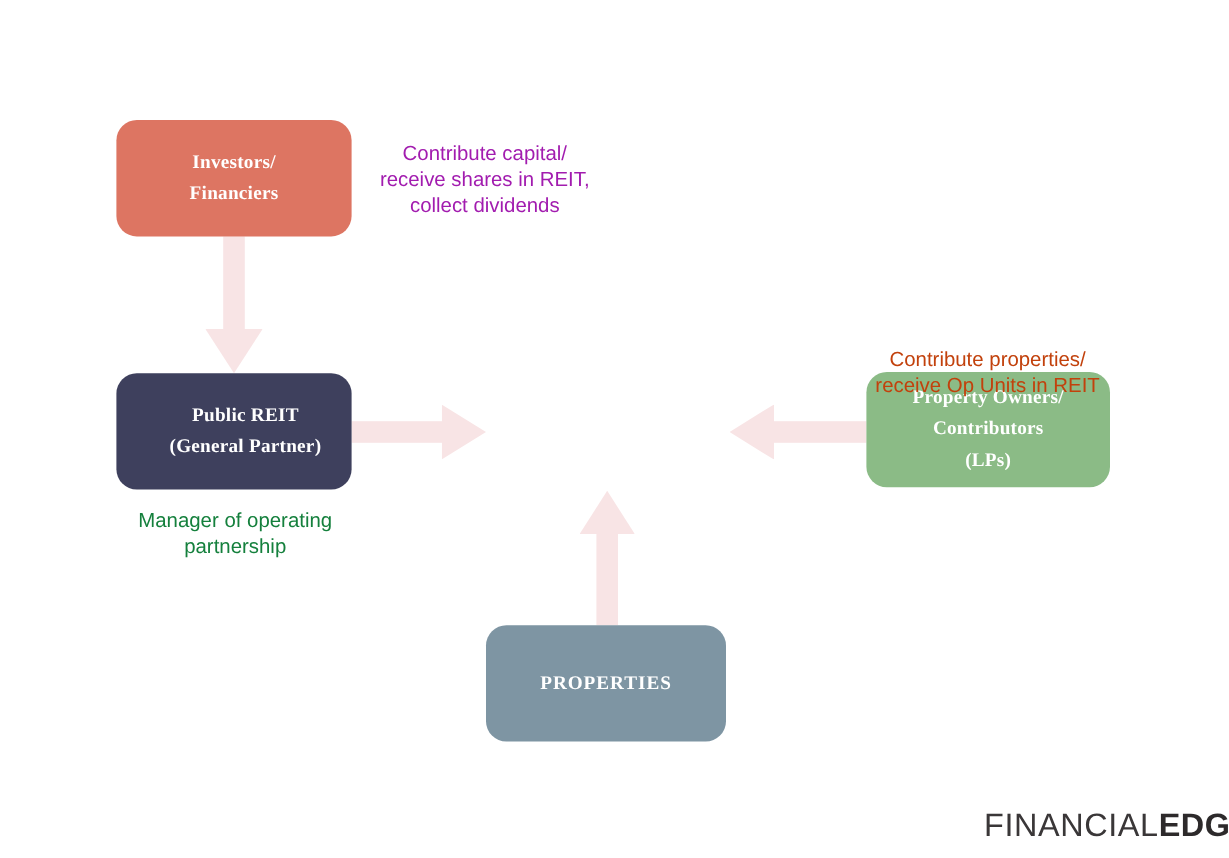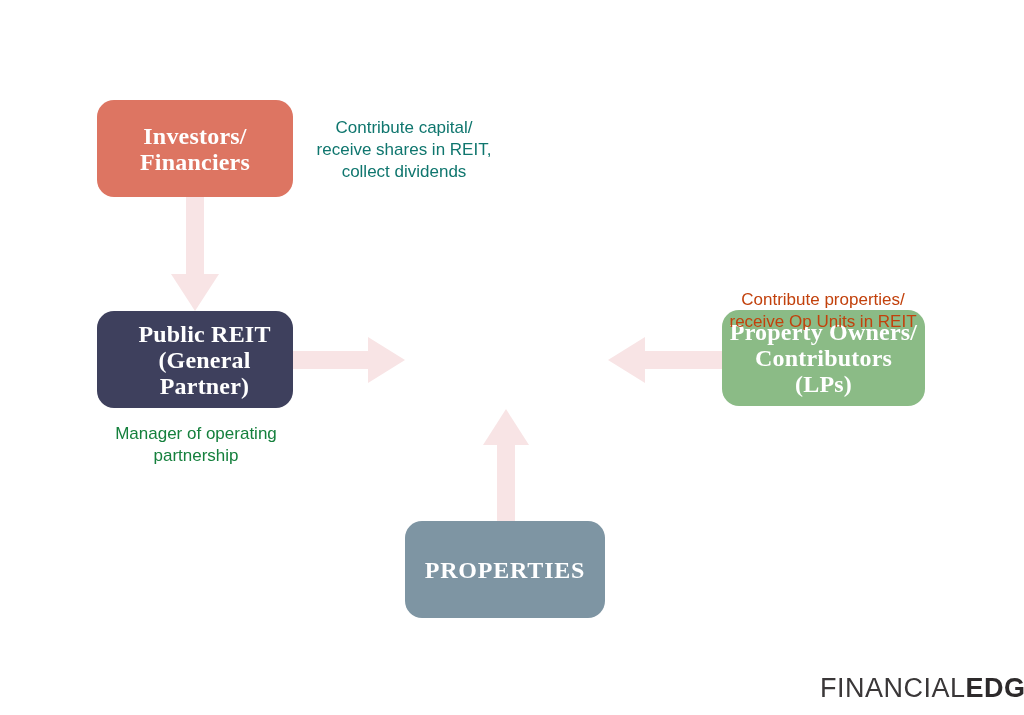--- a/index.html
+++ b/index.html
@@ -12,40 +12,40 @@
   .node {
     position: absolute;
     border-radius: 17px;
     display: flex;
     align-items: center;
     justify-content: center;
     text-align: center;
     color: #ffffff;
     font-family: "Liberation Serif", serif;
     font-weight: bold;
-    font-size: 24px;
+    font-size: 16px;
     line-height: 26px;
     white-space: pre-line;
     letter-spacing: .2px;
   }
   .node-investors   { left: 97px;  top: 100px; width: 196px; height: 97px; }
   .node-public-reit { left: 97px;  top: 311px; width: 196px; height: 97px; }
   .node-upreit      { left: 405px; top: 311px; width: 200px; height: 97px; }
   .node-owners      { left: 722px; top: 310px; width: 203px; height: 96px; }
   .node-properties  { left: 405px; top: 521px; width: 200px; height: 97px; letter-spacing: .8px; }
 
   
   .note {
     position: absolute;
     font-size: 17px;
     line-height: 22px;
     white-space: pre-line;
     text-align: center;
   }
-  .note-capital    { left: 304px; top: 117px; width: 200px; color: #0f766e; }
+  .note-capital    { left: 304px; top: 117px; width: 200px; color: #a21caf; }
   .note-manager    { left: 96px;  top: 423px; width: 200px; color: #15803d; }
   .note-properties { left: 713px; top: 241px; width: 220px; color: #c2410c; margin-top: 48px; }
   .note-income     { left: 600px; top: 423px; width: 160px; color: #557a50; text-align: left; }
 
   
   .arrow { position: absolute; }
   .arrow .shaft { position: absolute; background: #f8e4e5; }
   .arrow .head  { position: absolute; background: #f8e4e5; }
 
   .arrow-down { left: 171px; top: 197px; width: 48px; height: 114px; }

